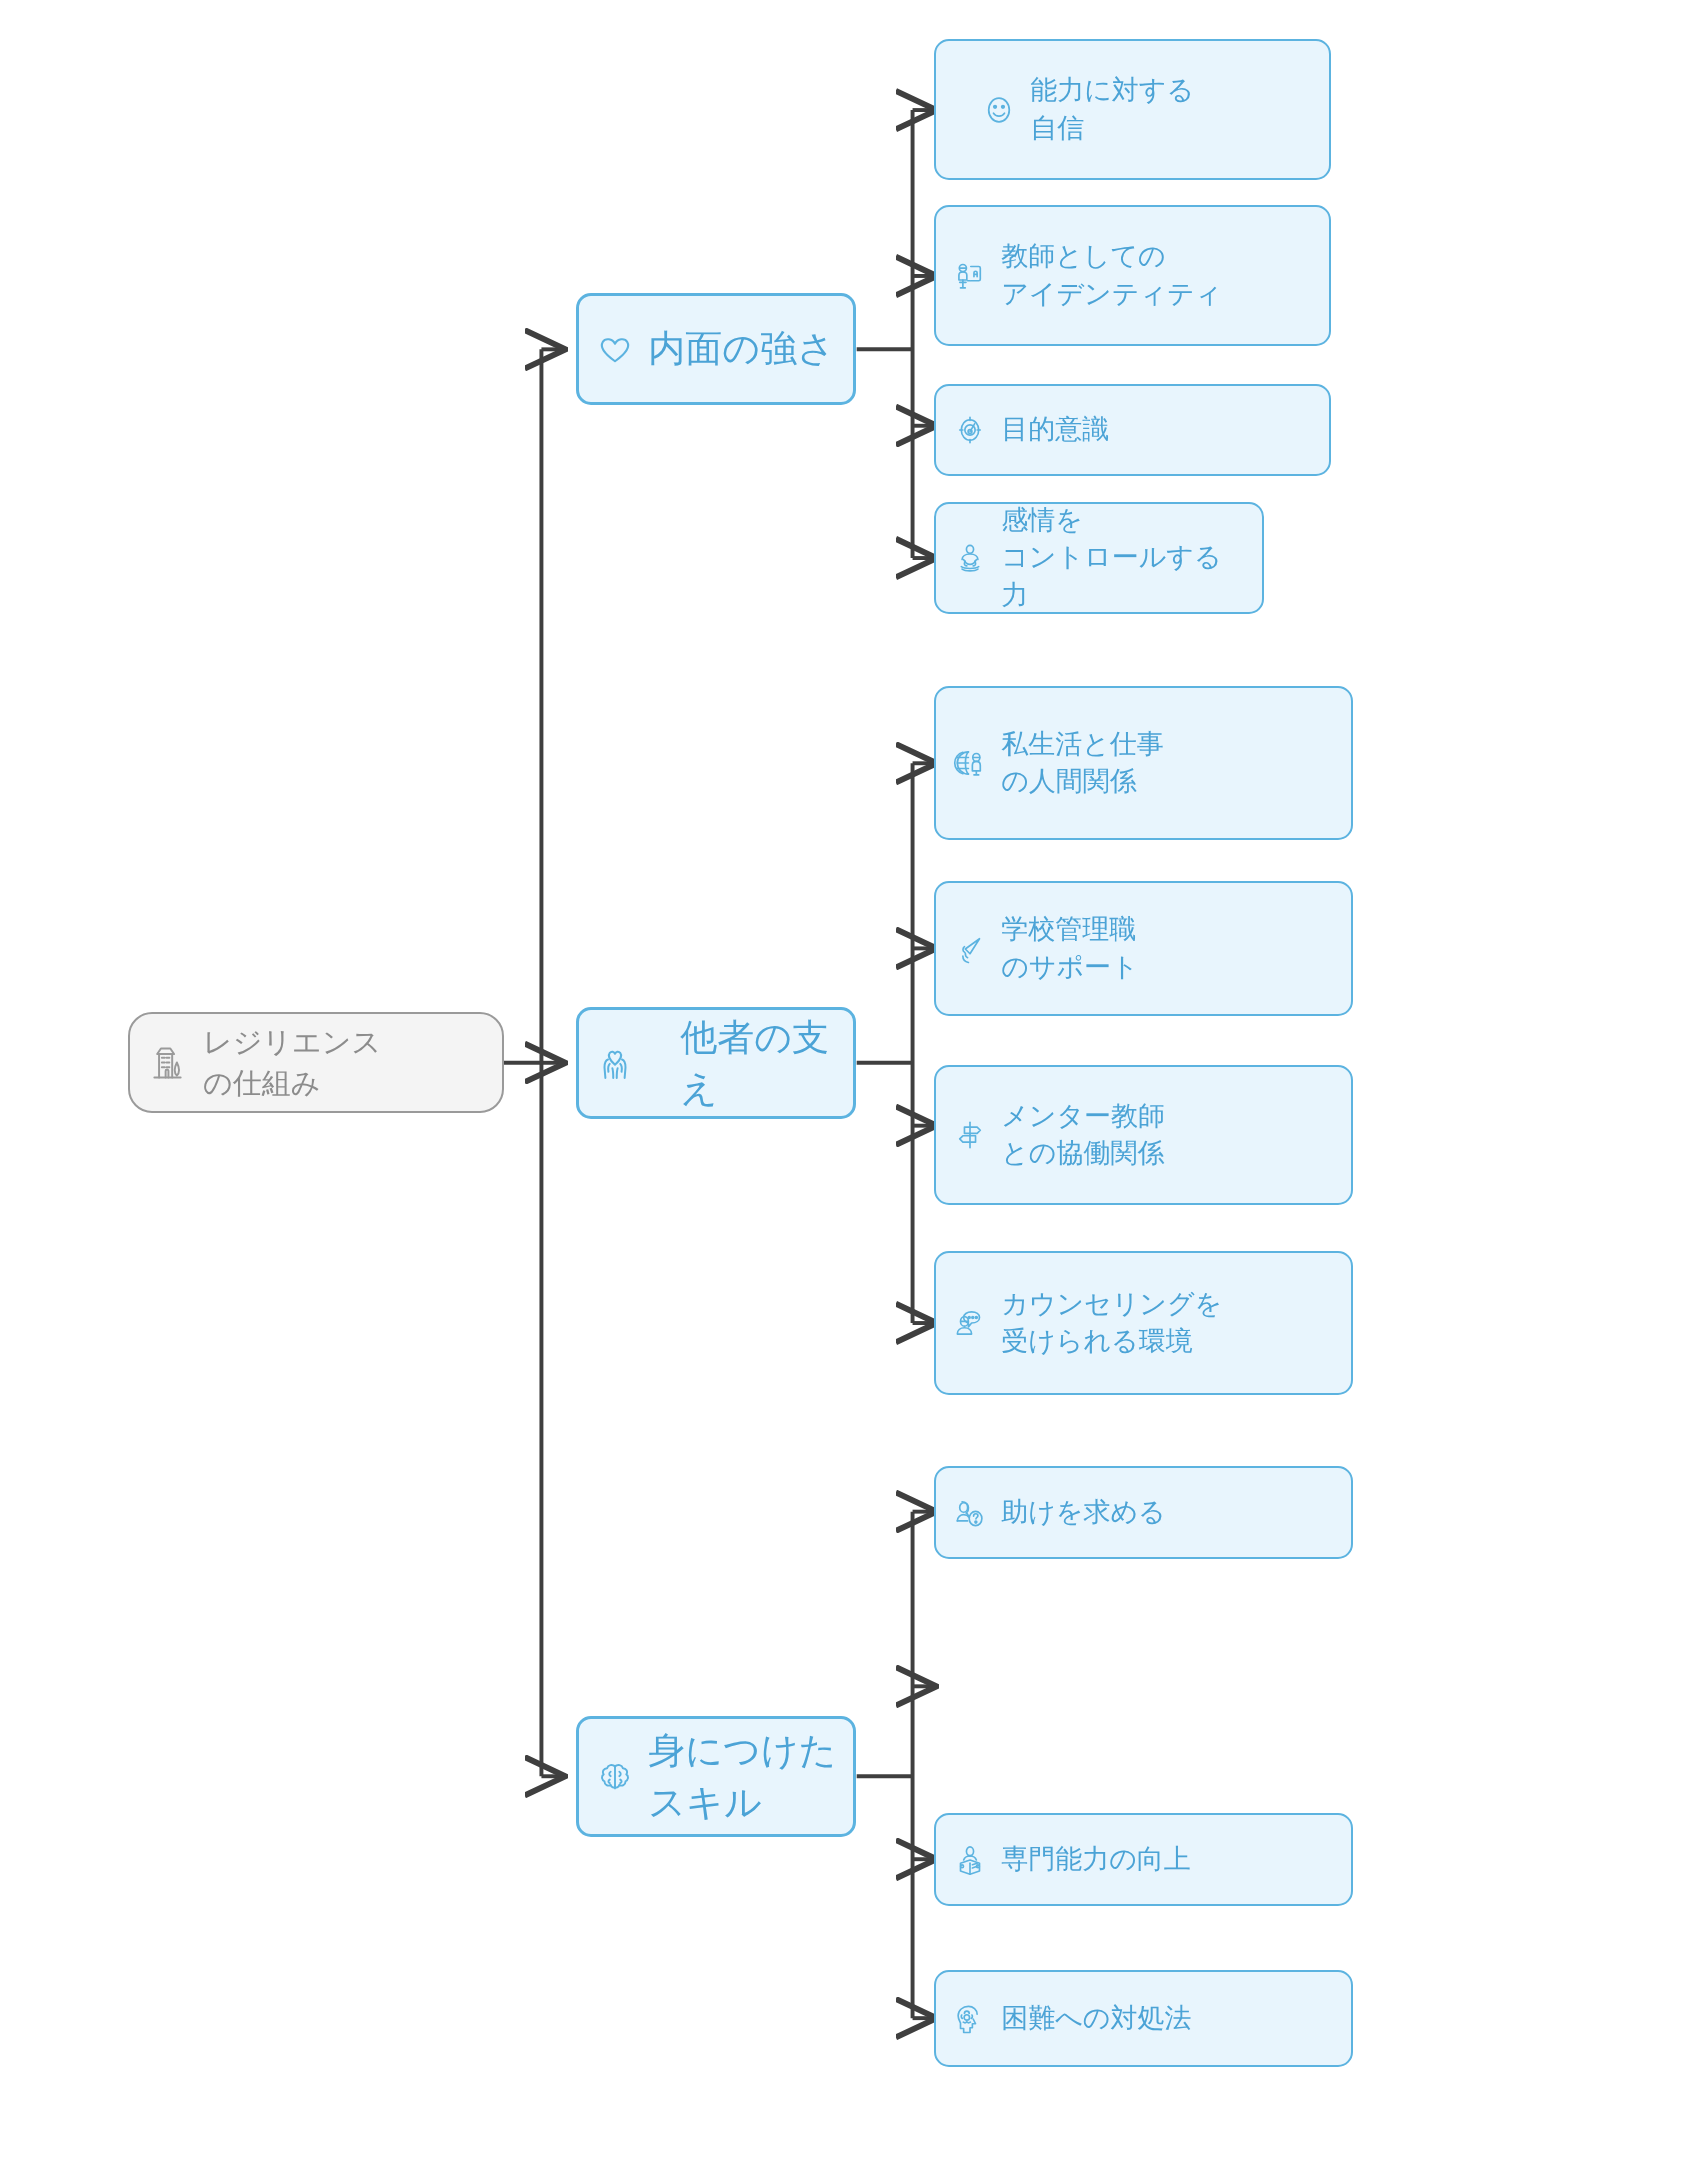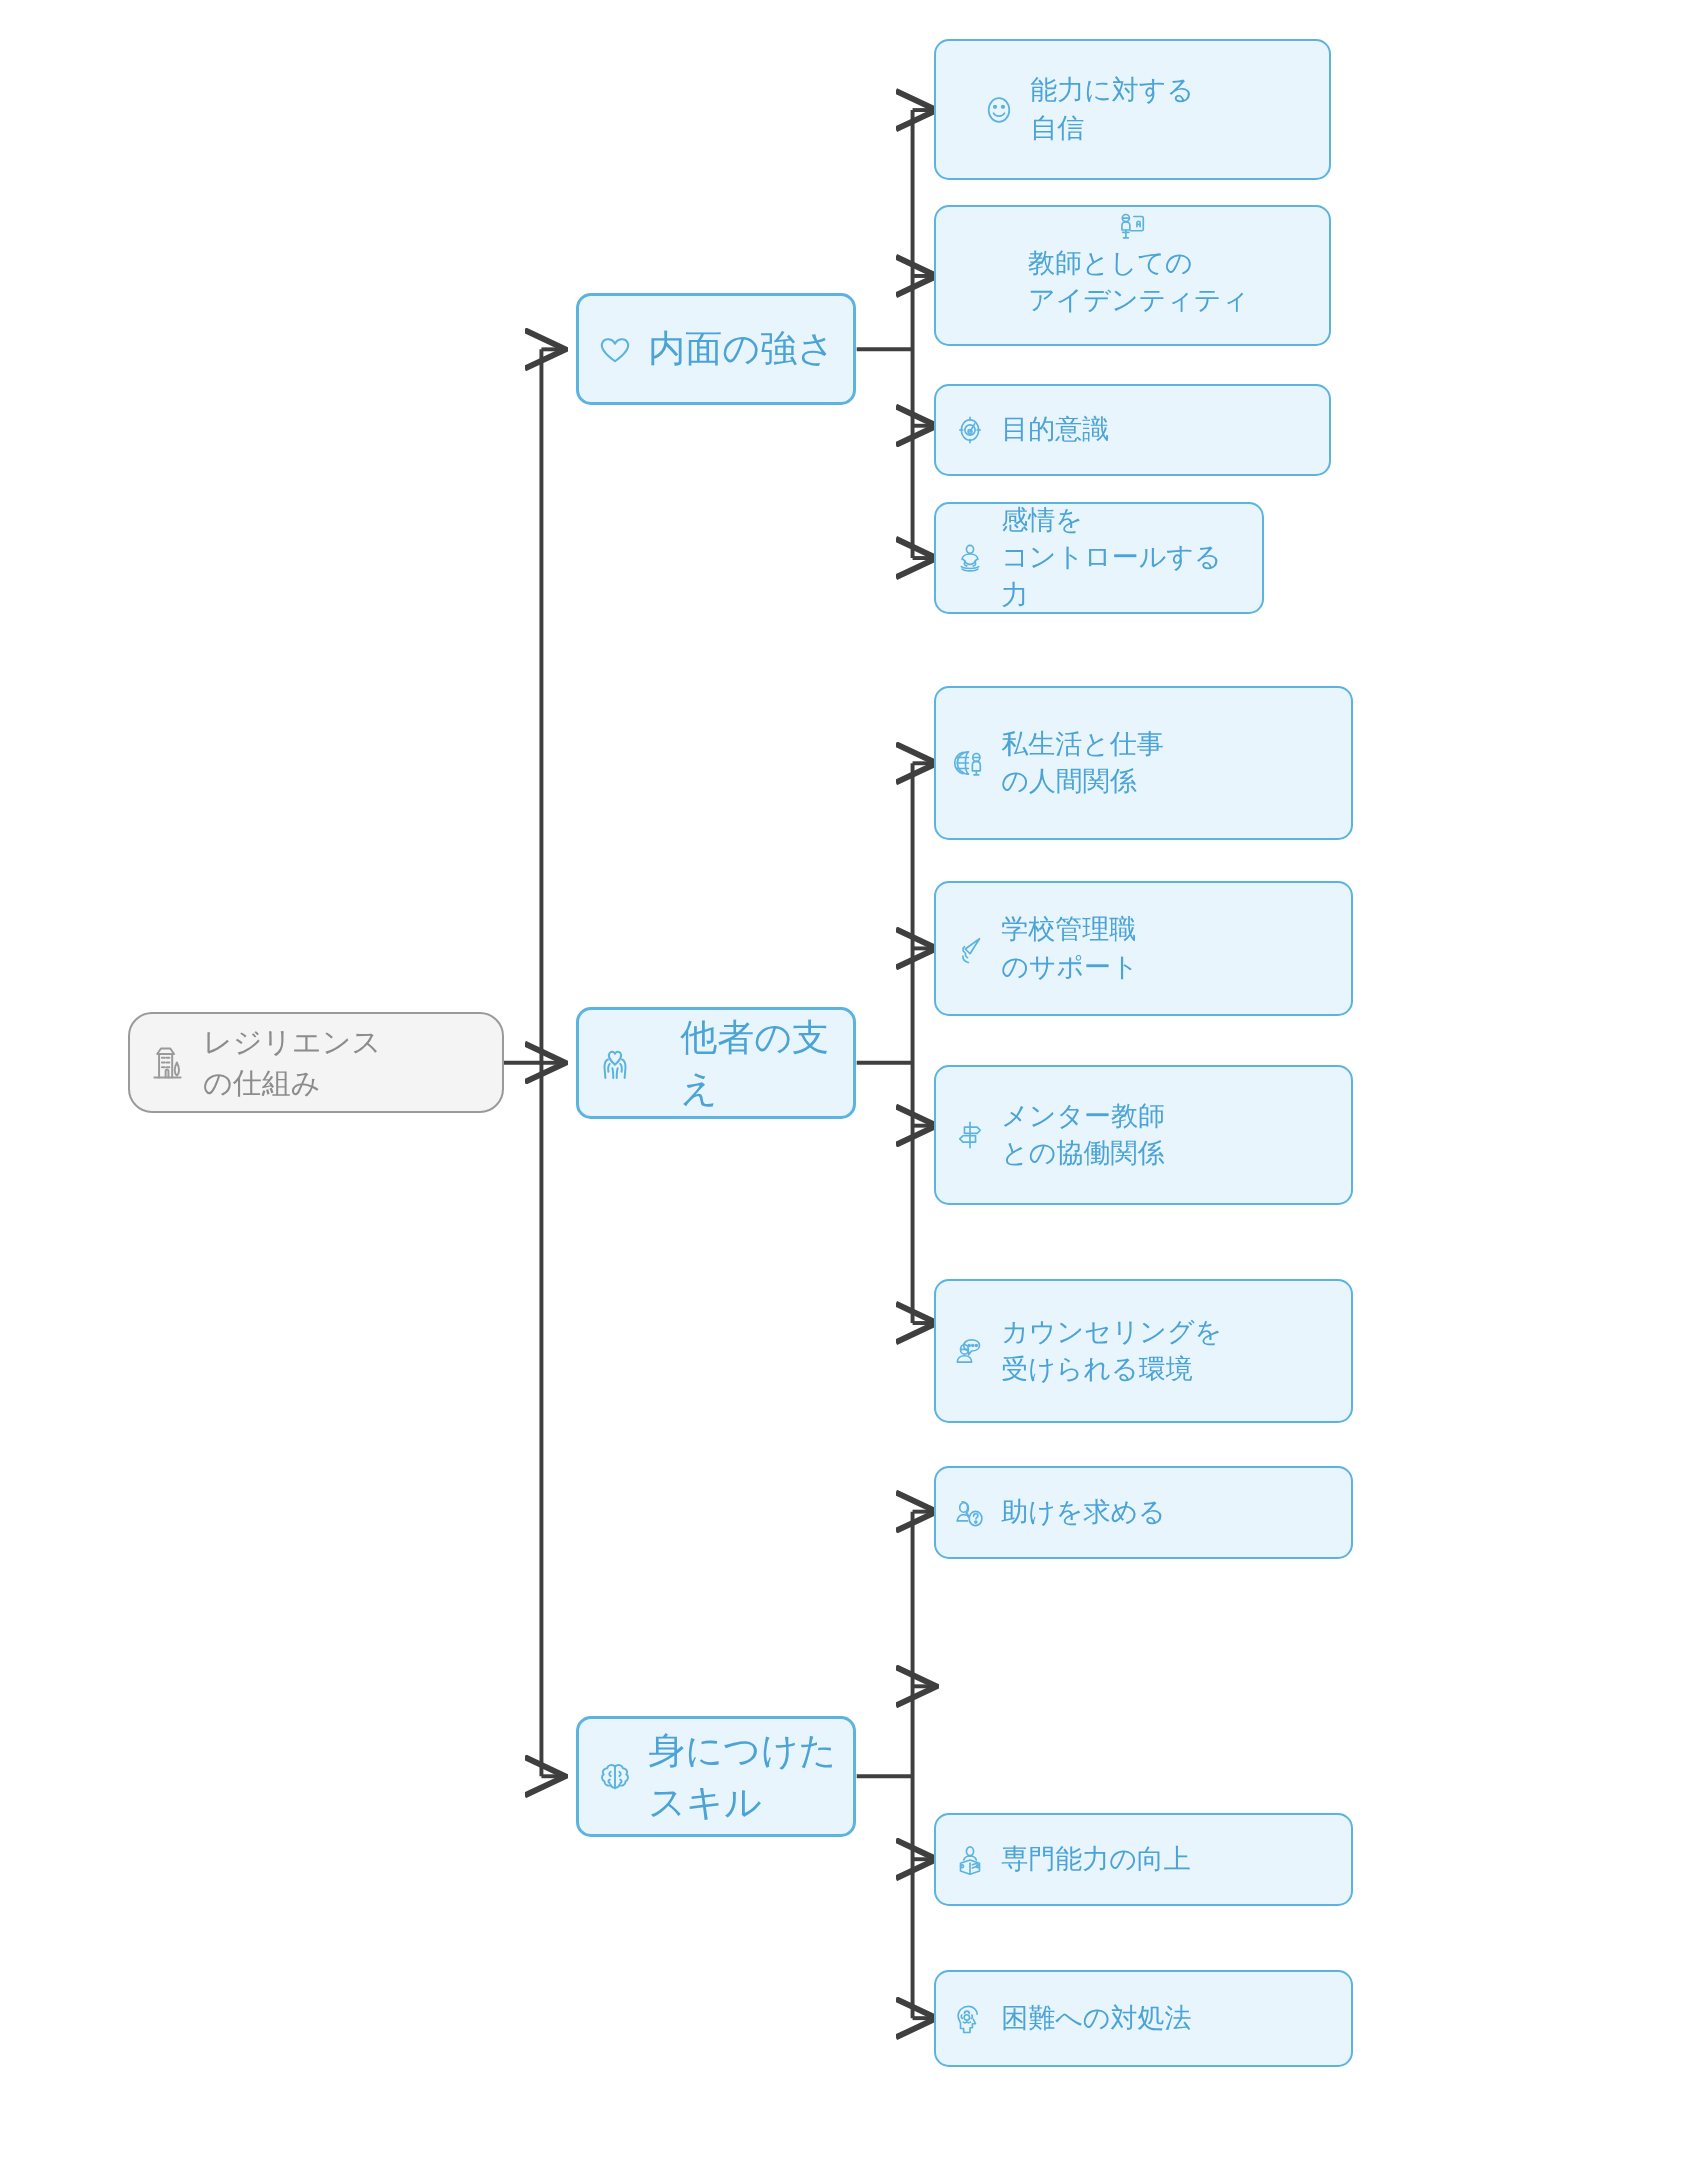--- a/index.html
+++ b/index.html
@@ -122,21 +122,21 @@
         <ellipse cx="24" cy="24" rx="13" ry="15"></ellipse>
         <circle cx="19" cy="20" r="1.6" fill="#5cb3e0"></circle>
         <circle cx="29" cy="20" r="1.6" fill="#5cb3e0"></circle>
         <path d="M17 28 c3 5 11 5 14 0"></path>
       </svg>
     </span>
     <span class="txt">能力に対する
 自信</span>
   </div>
 
-  <div class="node leaf" style="left:934px;top:205px;width:397px;height:141px;flex-direction:column;">
+  <div class="node leaf" style="left:934px;top:205px;width:397px;height:141px;">
     <span class="ico">
       <svg width="38" height="38" viewBox="0 0 48 48" fill="none" stroke="#5cb3e0" stroke-width="2.1" stroke-linecap="round" stroke-linejoin="round">
         <circle cx="15" cy="14" r="4.5"></circle>
         <path d="M11 14 h8"></path>
         <path d="M10 23 c0-3 2-4 5-4 s5 1 5 4 v6 h-10Z"></path>
         <path d="M15 29 v10 M11 32 h8 M12 39 h6"></path>
         <path d="M25 12 h10 a2 2 0 0 1 2 2 v14 a2 2 0 0 1-2 2 h-10"></path>
         <path d="M29 25 v-5 a2 2 0 0 1 4 0 v5 M29 22 h4"></path>
         <path d="M24 30 h-3"></path>
       </svg>
@@ -209,21 +209,21 @@
       <svg width="38" height="38" viewBox="0 0 48 48" fill="none" stroke="#5cb3e0" stroke-width="2.1" stroke-linecap="round" stroke-linejoin="round">
         <path d="M24 8 v32"></path>
         <path d="M17 14 h16 l4 4 l-4 4 h-16Z"></path>
         <path d="M31 25 h-16 l-4 4 l4 4 h16Z"></path>
       </svg>
     </span>
     <span class="txt">メンター教師
 との協働関係</span>
   </div>
 
-  <div class="node leaf" style="left:934px;top:1251px;width:419px;height:144px;margin-top:28px;">
+  <div class="node leaf" style="left:934px;top:1251px;width:419px;height:144px;">
     <span class="ico">
       <svg width="38" height="38" viewBox="0 0 48 48" fill="none" stroke="#5cb3e0" stroke-width="2.1" stroke-linecap="round" stroke-linejoin="round">
         <ellipse cx="17" cy="22" rx="5" ry="6"></ellipse>
         <path d="M13 22 h8"></path>
         <path d="M8 38 c0-5 4-8 9-8 s9 3 9 8Z"></path>
         <path d="M26 10 c6 0 10 3 10 7 c0 4-4 7-10 7 l-4 5 v-5 c-3-1-6-4-6-7 c0-4 4-7 10-7Z"></path>
         <circle cx="23" cy="17" r="1.2" fill="#5cb3e0"></circle>
         <circle cx="27.5" cy="17" r="1.2" fill="#5cb3e0"></circle>
         <circle cx="32" cy="17" r="1.2" fill="#5cb3e0"></circle>
       </svg>

